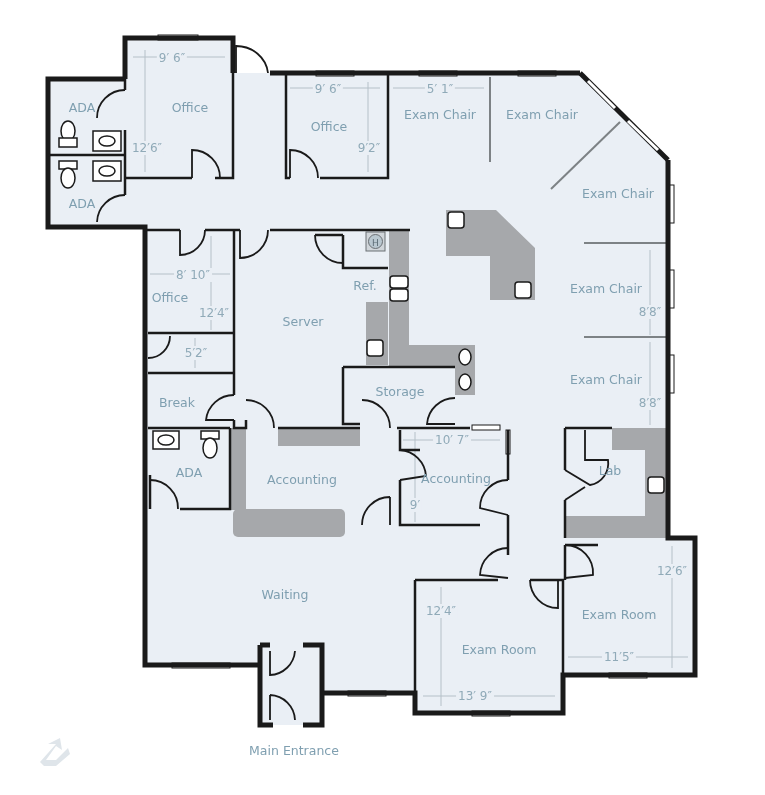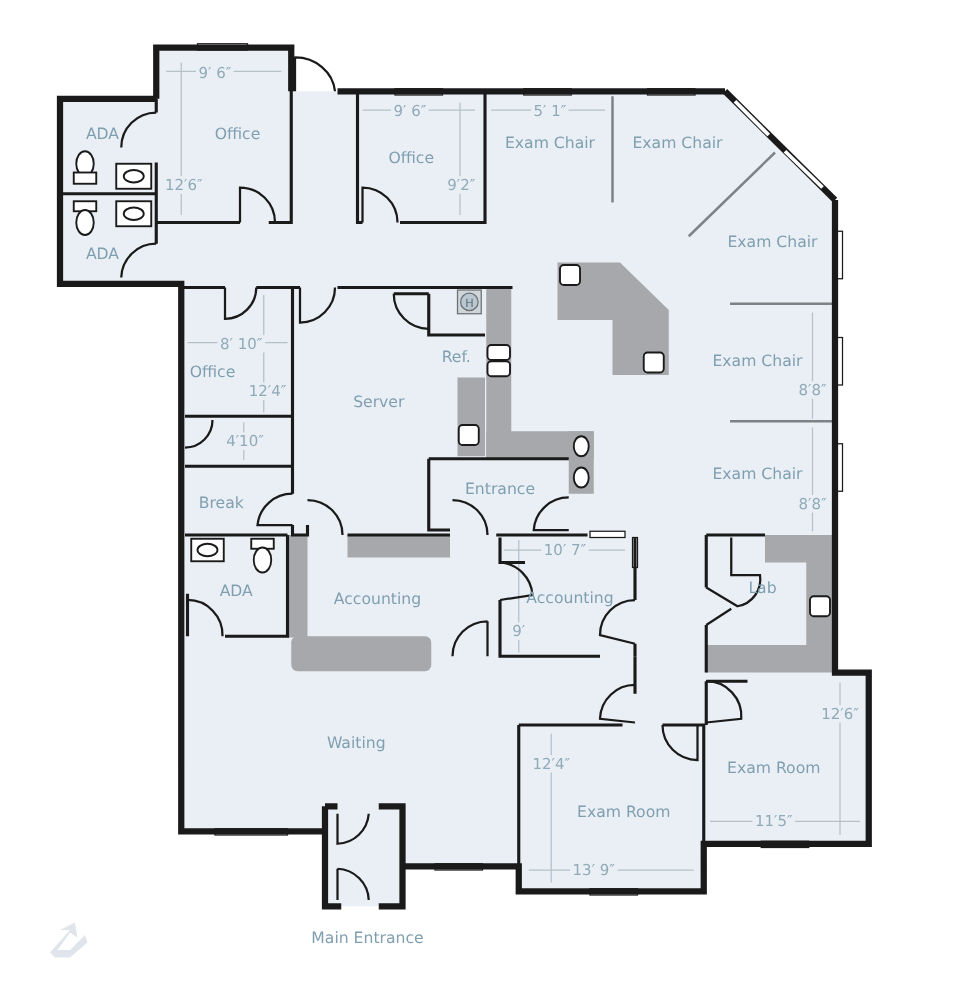--- a/index.html
+++ b/index.html
@@ -202,39 +202,39 @@
 <div class="lbl" style="left:190px;top:107px">Office</div>
 <div class="lbl" style="left:329px;top:126px">Office</div>
 <div class="lbl" style="left:440px;top:114px">Exam Chair</div>
 <div class="lbl" style="left:542px;top:114px">Exam Chair</div>
 <div class="lbl" style="left:618px;top:193px">Exam Chair</div>
 <div class="lbl" style="left:606px;top:288px">Exam Chair</div>
 <div class="lbl" style="left:606px;top:379px">Exam Chair</div>
 <div class="lbl" style="left:170px;top:297px">Office</div>
 <div class="lbl" style="left:303px;top:321px">Server</div>
 <div class="lbl" style="left:365px;top:285px">Ref.</div>
-<div class="lbl" style="left:400px;top:391px">Entrance</div>
+<div class="lbl" style="left:400px;top:391px">Storage</div>
 <div class="lbl" style="left:177px;top:402px">Break</div>
 <div class="lbl" style="left:189px;top:472px">ADA</div>
 <div class="lbl" style="left:302px;top:479px">Accounting</div>
 <div class="lbl" style="left:456px;top:478px">Accounting</div>
 <div class="lbl" style="left:610px;top:470px">Lab</div>
 <div class="lbl" style="left:285px;top:594px">Waiting</div>
 <div class="lbl" style="left:499px;top:649px">Exam Room</div>
 <div class="lbl" style="left:619px;top:614px">Exam Room</div>
 <div class="lbl" style="left:294px;top:750px">Main Entrance</div>
 
 <div class="dim" style="left:172px;top:58px">9′ 6″</div>
 <div class="dim" style="left:147px;top:148px">12′6″</div>
 <div class="dim" style="left:328px;top:89px">9′ 6″</div>
 <div class="dim" style="left:369px;top:148px">9′2″</div>
 <div class="dim" style="left:440px;top:89px">5′ 1″</div>
 <div class="dim" style="left:193px;top:275px">8′ 10″</div>
 <div class="dim" style="left:214px;top:313px">12′4″</div>
-<div class="dim" style="left:196px;top:353px">4′10″</div>
+<div class="dim" style="left:196px;top:353px">5′2″</div>
 <div class="dim" style="left:650px;top:312px">8′8″</div>
 <div class="dim" style="left:650px;top:403px">8′8″</div>
 <div class="dim" style="left:452px;top:440px">10′ 7″</div>
 <div class="dim" style="left:415px;top:505px">9′</div>
 <div class="dim" style="left:672px;top:571px">12′6″</div>
 <div class="dim" style="left:619px;top:657px">11′5″</div>
 <div class="dim" style="left:441px;top:611px">12′4″</div>
 <div class="dim" style="left:475px;top:696px">13′ 9″</div>
 
 </body></html>

